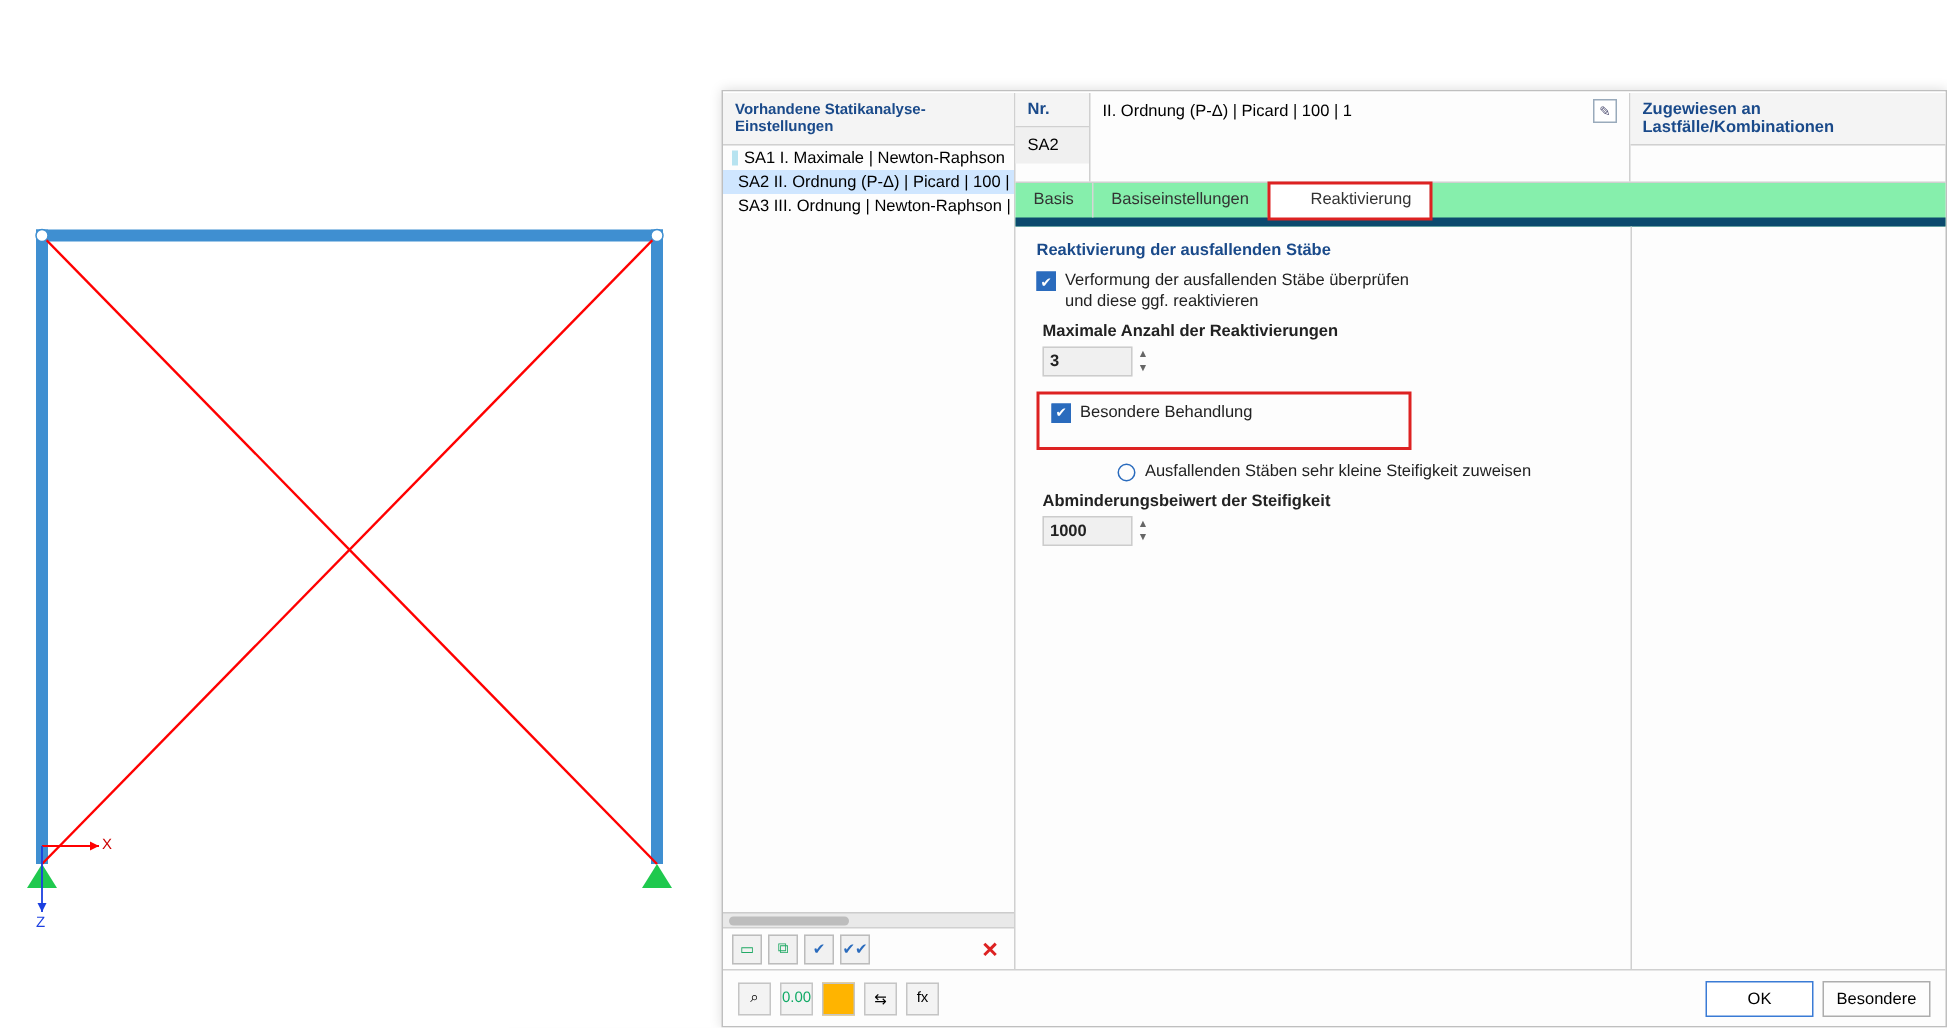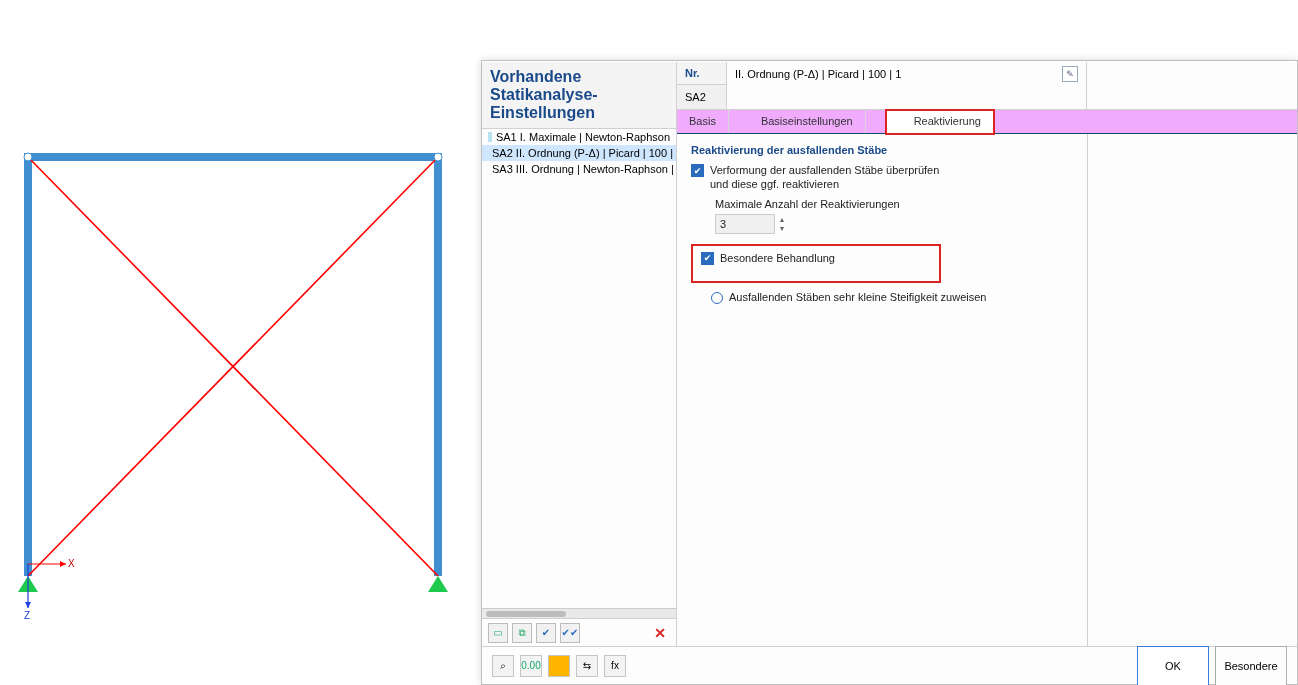--- a/index.html
+++ b/index.html
@@ -3,64 +3,64 @@
 <meta charset="utf-8">
 <style>
   * { box-sizing: border-box; font-family: "Segoe UI", Tahoma, sans-serif; }
   body { margin: 0; width: 1298px; height: 685px; background: #fff; position: relative; }
   .model-area { position: absolute; left: 0; top: 0; width: 480px; height: 685px; }
   .dialog { position: absolute; left: 481px; top: 60px; width: 817px; height: 625px; border: 1px solid #bfbfbf; background: #fdfdfd; box-shadow: 0 0 8px rgba(0,0,0,.15); display: flex; flex-direction: column;}
   .titlebar { height: 24px; display: flex; align-items: center; padding: 0 6px; font-size: 12px; color: #222; border-bottom: 1px solid #dcdcdc; }
   .titlebar .icon { width: 16px; height: 16px; margin-right: 6px; border-radius: 50%; background: radial-gradient(circle at 30% 30%, #9cc8e6, #4a7ca5); }
   .body { flex: 1; display: flex; border-top: 1px solid #fff; }
   .left-panel { width: 195px; border-right: 1px solid #d0d0d0; display: flex; flex-direction: column; }
-  .panel-header { font-size: 16px; font-weight: bold; color: #1a4a8a; padding: 6px 8px; border-bottom: 1px solid #d0d0d0; background: #f4f4f4;}
+  .panel-header { font-size: 10px; font-weight: bold; color: #1a4a8a; padding: 6px 8px; border-bottom: 1px solid #d0d0d0; background: #f4f4f4;}
   .sa-list { flex: 1; overflow: auto; font-size: 11px; }
   .sa-item { display: flex; align-items: center; padding: 2px 6px; white-space: nowrap; cursor: pointer;}
   .sa-item.selected { background: #cfe6ff; }
   .swatch { display: inline-block; width: 10px; height: 10px; margin-right: 4px; }
   .left-scroll { height: 10px; background: #e9e9e9; border-top: 1px solid #ccc; position: relative; }
   .left-scroll .thumb { position: absolute; left: 4px; top: 2px; width: 80px; height: 6px; background: #bdbdbd; border-radius: 3px; }
   .left-toolbar { height: 28px; display: flex; align-items: center; gap: 4px; padding: 0 6px; border-top: 1px solid #d0d0d0; }
   .tbtn { width: 20px; height: 20px; border: 1px solid #bcbcbc; background: #f1f1f1; display:inline-flex; align-items:center; justify-content:center; font-size:10px; color:#2a6; cursor:pointer;}
   .tbtn.red { color:#d22; border: none; background: none; font-weight:bold; font-size:14px; margin-left:auto; }
   .right-panel { flex: 1; display: flex; flex-direction: column; }
   .top-row { display: flex; border-bottom: 1px solid #d0d0d0; }
   .col-nr, .col-name, .col-assign { display: flex; flex-direction: column; border-right: 1px solid #d0d0d0; }
   .col-nr { width: 50px; }
   .col-name { flex: 1; }
   .col-assign { width: 210px; border-right: none; }
   .col-head { font-size: 11px; font-weight: bold; color: #1a4a8a; background:#f4f4f4; padding: 5px 8px; border-bottom:1px solid #d0d0d0; }
   .col-val { font-size: 11px; padding: 4px 8px; display:flex; align-items:center; height:24px;}
   .col-val.val-gray { background:#f0f0f0; }
   .name-input { flex:1; }
   .edit-icon { width:16px; height:16px; border:1px solid #9ab; background:#fff; margin-left:auto; display:inline-flex; align-items:center; justify-content:center; font-size:9px; color:#557; cursor:pointer;}
-  .tabs { display:flex; font-size:11px; border-bottom:1px solid #0c4a6e; background:#f0abfc;gap:20px; }
+  .tabs { display:flex; font-size:11px; border-bottom:6px solid #0c4a6e; background:#86efac; }
   .tab { padding: 5px 12px; color:#333; cursor:pointer; border-right:1px solid #d6d6d6;}
   .tab.active { background:#fff; border-bottom:2px solid #fff; margin-bottom:-1px;padding-left:28px; }
   .tab.highlight { outline: 2px solid #d22; outline-offset: -1px; }
   .content { flex:1; display:flex; }
   .content-left { flex:1; padding: 10px 14px; font-size:11px; color:#222; }
   .content-right { width: 210px; border-left:1px solid #d0d0d0; }
   .section-title { color:#1a4a8a; font-weight:bold; font-size:11px; margin-bottom:8px; }
   .chk-row { display:flex; align-items:flex-start; gap:6px; margin:6px 0; }
   .chk { width:13px; height:13px; border:1px solid #2a6bbd; background:#2a6bbd; display:inline-flex; align-items:center; justify-content:center; color:#fff; font-size:9px; flex-shrink:0;}
   .lbl { line-height:1.25; }
-  .sub { margin-left:24px; margin-top:2px; }
+  .sub { margin-left:4px; margin-top:2px;font-weight:bold; }
   .num-input { display:inline-flex; align-items:center; margin-top:4px;}
   .num-field { width:60px; height:20px; background:#f0f0f0; border:1px solid #ccc; padding:0 4px; font-size:11px; line-height:18px;}
   .spin { display:flex; flex-direction:column; margin-left:2px;}
   .spin span { width:10px; height:9px; font-size:7px; color:#666; text-align:center; line-height:9px; cursor:pointer;}
   .red-box { border: 2px solid #d22; padding: 6px 8px 10px 8px; margin: 10px 0 8px 0; width: 250px;}
   .radio-row { display:flex; align-items:flex-start; gap:6px; margin:6px 0 0 20px; }
   .radio { width:12px; height:12px; border:1px solid #2a6bbd; border-radius:50%; display:inline-flex; align-items:center; justify-content:center; flex-shrink:0; margin-top:1px;}
   .radio.on::after { content:""; width:6px; height:6px; background:#2a6bbd; border-radius:50%; }
   .footer { height: 38px; border-top:1px solid #d0d0d0; display:flex; align-items:center; padding:0 10px; gap:6px; }
   .fticon { width:22px; height:22px; border:1px solid #c5c5c5; background:#f3f3f3; display:inline-flex; align-items:center; justify-content:center; font-size:10px; cursor:pointer;}
-  .btn { min-width:72px; height:40px; border:1px solid #adadad; background:#fdfdfd; font-size:11px; cursor:pointer; }
+  .btn { min-width:72px; height:24px; border:1px solid #adadad; background:#fdfdfd; font-size:11px; cursor:pointer; }
   .btn.ok { margin-left:auto; background:#fff; border-color:#3a7bd5; }
   .axis-label { font-size:10px; position:absolute; }
 </style>
 </head>
 <body>
 
 <div class="model-area">
   <svg width="480" height="685">
 
     <rect x="24" y="153" width="8" height="423" fill="#3f8fd1"></rect>
@@ -126,20 +126,21 @@
           <div class="col-head">Nr.</div>
           <div class="col-val val-gray">SA2</div>
         </div>
         <div class="col-name">
           <div class="col-val">
             <span class="name-input">II. Ordnung (P-Δ) | Picard | 100 | 1</span>
             <span class="edit-icon">✎</span>
           </div>
         </div>
         <div class="col-assign">
+          <div class="col-head">Zugewiesen an Lastfälle/Kombinationen</div>
           <div class="col-val"></div>
         </div>
       </div>
 
       <div class="tabs">
         <div class="tab">Basis</div>
         <div class="tab">Basiseinstellungen</div>
         <div class="tab active highlight">Reaktivierung</div>
       </div>
 
@@ -162,25 +163,35 @@
             </div>
           </div>
 
           <div class="red-box">
             <div class="chk-row" style="margin-top:0;">
               <span class="chk">✔</span>
               <span class="lbl">Besondere Behandlung</span>
             </div>
           </div>
 
-          <div class="radio-row" style="margin-left:20px;">
+          <div class="radio-row" style="margin-left:2px;justify-content:center;">
             <span class="radio"></span>
             <span class="lbl">Ausfallenden Stäben sehr kleine Steifigkeit zuweisen</span>
           </div>
 
+          <div class="sub" style="margin-top:6px;">
+            <div>Abminderungsbeiwert der Steifigkeit</div>
+            <div class="num-input">
+              <span class="num-field">1000</span>
+              <span class="spin">
+                  <span>▲</span>
+                  <span>▼</span>
+                </span>
+            </div>
+          </div>
         </div>
         <div class="content-right"></div>
       </div>
     </div>
   </div>
 
   <div class="footer">
     <span class="fticon">⌕</span>
     <span class="fticon" style="color:#1a6;">0.00</span>
     <span class="fticon" style="background:#ffb400;"> </span>

